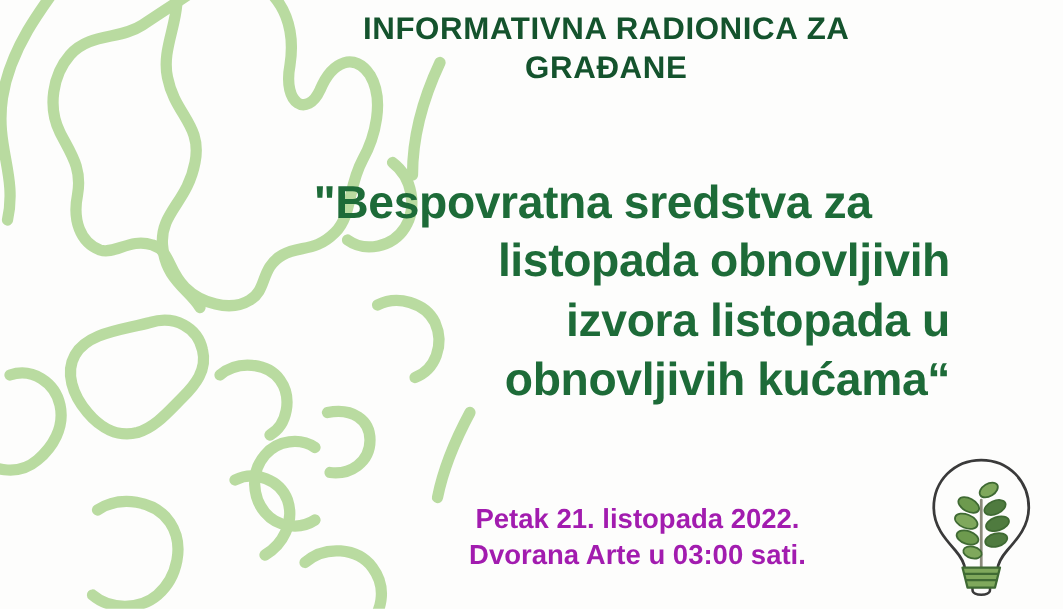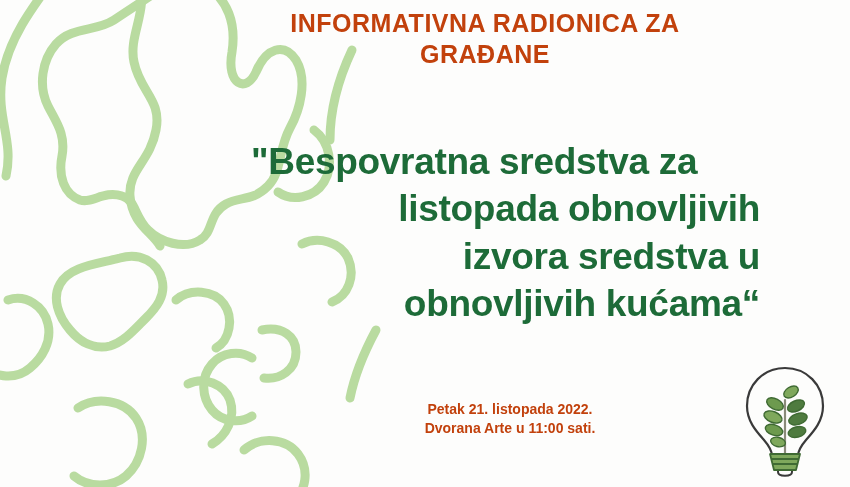--- a/index.html
+++ b/index.html
@@ -41,21 +41,21 @@
     top: 8px;
     width: 470px;
     text-align: center;
   }
   .header-line {
     display: block;
     font-size: 25px;
     font-weight: 700;
     letter-spacing: 0.5px;
     line-height: 1.22;
-    color: #c2410c;
+    color: #14532d;
     text-transform: uppercase;
     white-space: nowrap;
   }
   .title-block {
     position: absolute;
     left: 235px;
     top: 138px;
     width: 525px;
     text-align: right;
   }
@@ -74,24 +74,24 @@
   }
   .footer-block {
     position: absolute;
     left: 300px;
     top: 400px;
     width: 420px;
     text-align: center;
   }
   .footer-line {
     display: block;
-    font-size: 14px;
+    font-size: 22px;
     font-weight: 700;
     line-height: 1.33;
-    color: #c2410c;
+    color: #a21caf;
     white-space: nowrap;
   }
   #bulb-icon {
     position: absolute;
     left: 733px;
     top: 360px;
     width: 104px;
     height: 120px;
   }
 </style>
@@ -135,27 +135,27 @@
   <div id="content-layer">
 
     <div class="header-block">
       <span class="header-line">INFORMATIVNA RADIONICA ZA</span>
       <span class="header-line">GRAĐANE</span>
     </div>
 
     <div class="title-block">
       <span class="title-line first">"Bespovratna sredstva za</span>
       <span class="title-line">listopada obnovljivih</span>
-      <span class="title-line">izvora sredstva u</span>
+      <span class="title-line">izvora listopada u</span>
       <span class="title-line">obnovljivih kućama“</span>
     </div>
 
     <div class="footer-block">
       <span class="footer-line">Petak 21. listopada 2022.</span>
-      <span class="footer-line">Dvorana Arte u 11:00 sati.</span>
+      <span class="footer-line">Dvorana Arte u 03:00 sati.</span>
     </div>
 
     <svg id="bulb-icon" viewBox="0 0 104 120" xmlns="http://www.w3.org/2000/svg" aria-hidden="true">
       <path d="M 52 8 C 30 8 14 25 14 46 C 14 61 23 71 31 80
                C 37 87 39 91 39 96 L 65 96 C 65 91 67 87 73 80
                C 81 71 90 61 90 46 C 90 25 74 8 52 8 Z" fill="none" stroke="#3a3a3a" stroke-width="2.2" stroke-linejoin="round"></path>
       <path d="M 45 112 C 45 117 59 117 59 112 L 59 106 L 45 106 Z" fill="none" stroke="#3a3a3a" stroke-width="2"></path>
       <path d="M 52 96 L 52 40" fill="none" stroke="#8a8a7a" stroke-width="2.2" stroke-linecap="round"></path>
       <g>
         <ellipse cx="58" cy="32" rx="8" ry="5" fill="#7fa85c" stroke="#3f6a33" stroke-width="1.4" transform="rotate(-32 58 32)"></ellipse>

